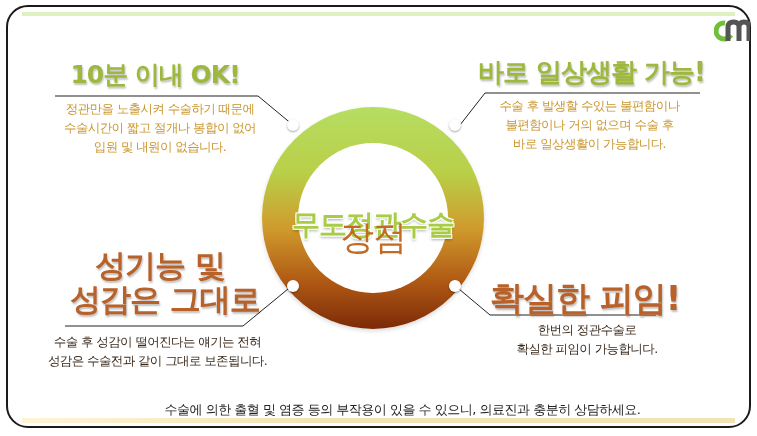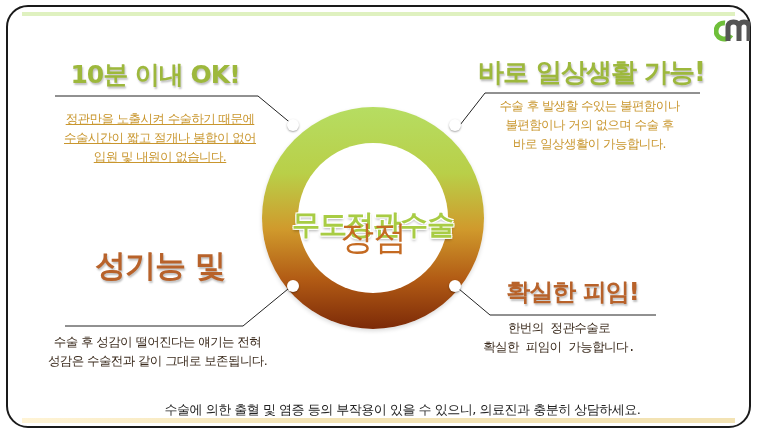--- a/index.html
+++ b/index.html
@@ -95,47 +95,48 @@
 <div class="center-title">무도정관수술</div>
 <div class="center-sub">장점</div>
 
 <div class="dot" style="left:287px; top:119px;"></div>
 <div class="dot" style="left:449px; top:119px;"></div>
 <div class="dot" style="left:287px; top:280px;"></div>
 <div class="dot" style="left:449px; top:280px;"></div>
 
 <div>
   <div class="heading h-green" style="left:60px; top:58px; width:190px; font-size:25px;">10분 이내 OK!</div>
-  <div class="desc d-gold" style="left:45px; top:109px; width:230px;text-decoration:underline;">
+  <div class="desc d-gold" style="left:45px; top:99px; width:230px;">
     <div>정관만을 노출시켜 수술하기 때문에</div>
     <div>수술시간이 짧고 절개나 봉합이 없어</div>
     <div>입원 및 내원이 없습니다.</div>
   </div>
 </div>
 
 <div>
   <div class="heading h-green" style="left:478px; top:55px; width:225px; font-size:26px;">바로 일상생활 가능!</div>
   <div class="desc d-gold" style="left:477px; top:96px; width:225px;">
     <div>수술 후 발생할 수있는 불편함이나</div>
     <div>불편함이나 거의 없으며 수술 후</div>
     <div>바로 일상생활이 가능합니다.</div>
   </div>
 </div>
 
 <div>
   <div class="heading h-brown" style="left:70px; top:248px; width:180px; font-size:31px; line-height:34px;">
     <div>성기능 및</div>
+    <div>성감은 그대로</div>
   </div>
   <div class="desc d-dark" style="left:30px; top:332px; width:255px;">
     <div>수술 후 성감이 떨어진다는 얘기는 전혀</div>
     <div>성감은 수술전과 같이 그대로 보존됩니다.</div>
   </div>
 </div>
 
 <div>
-  <div class="heading h-brown" style="left:490px; top:276px; width:165px; font-size:24px;">확실한 피임!</div>
-  <div class="desc d-dark" style="left:474px; top:320px; width:170px;font-family:Liberation Mono, monospace;">
+  <div class="heading h-brown" style="left:490px; top:276px; width:165px; font-size:34px;">확실한 피임!</div>
+  <div class="desc d-dark" style="left:502px; top:320px; width:170px;">
     <div>한번의 정관수술로</div>
     <div>확실한 피임이 가능합니다.</div>
   </div>
 </div>
 
 <div class="footer-note">수술에 의한 출혈 및 염증 등의 부작용이 있을 수 있으니, 의료진과 충분히 상담하세요.</div>
 
 </body></html>

